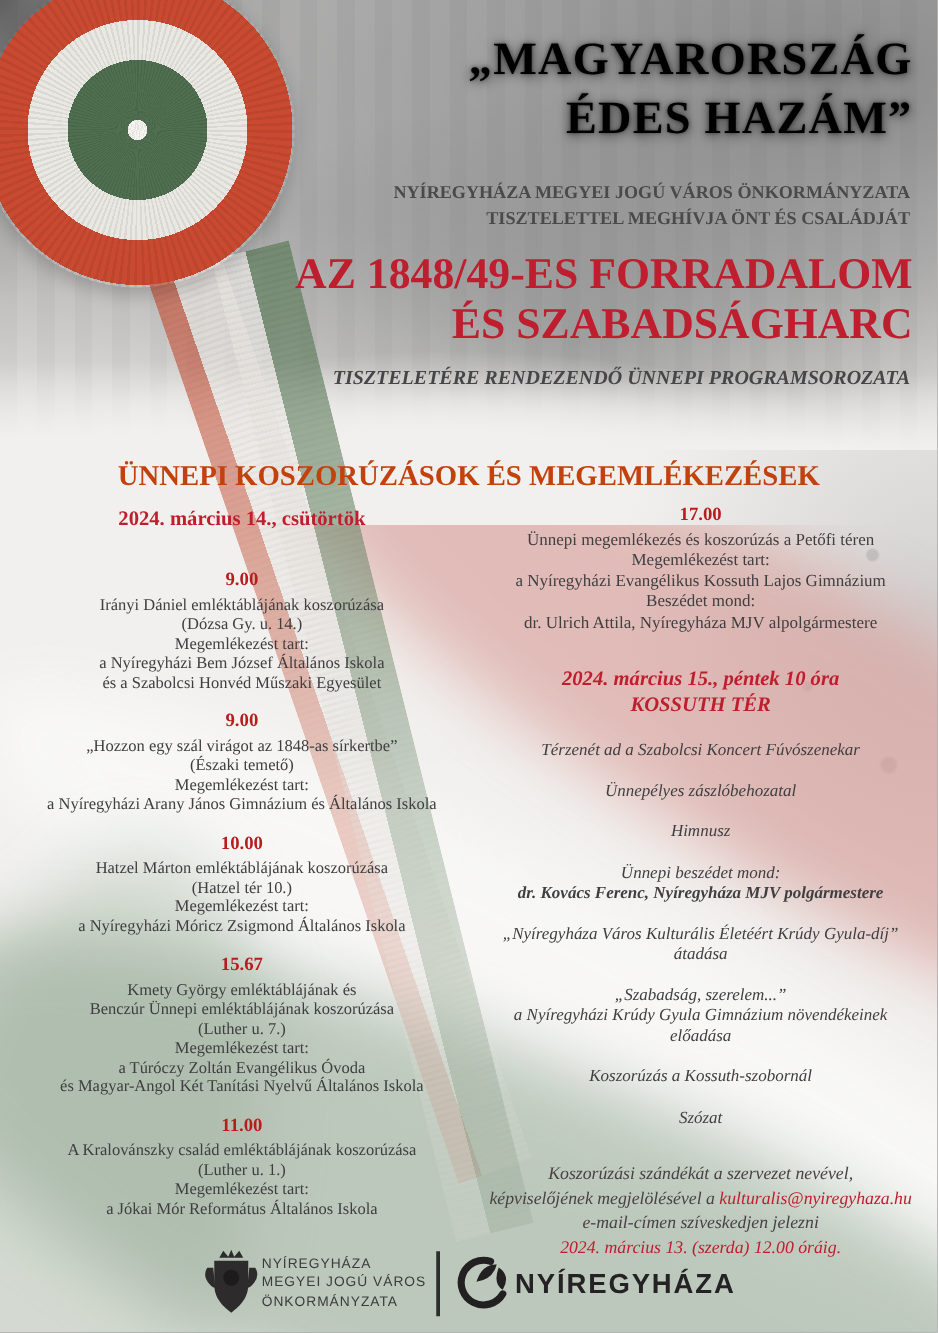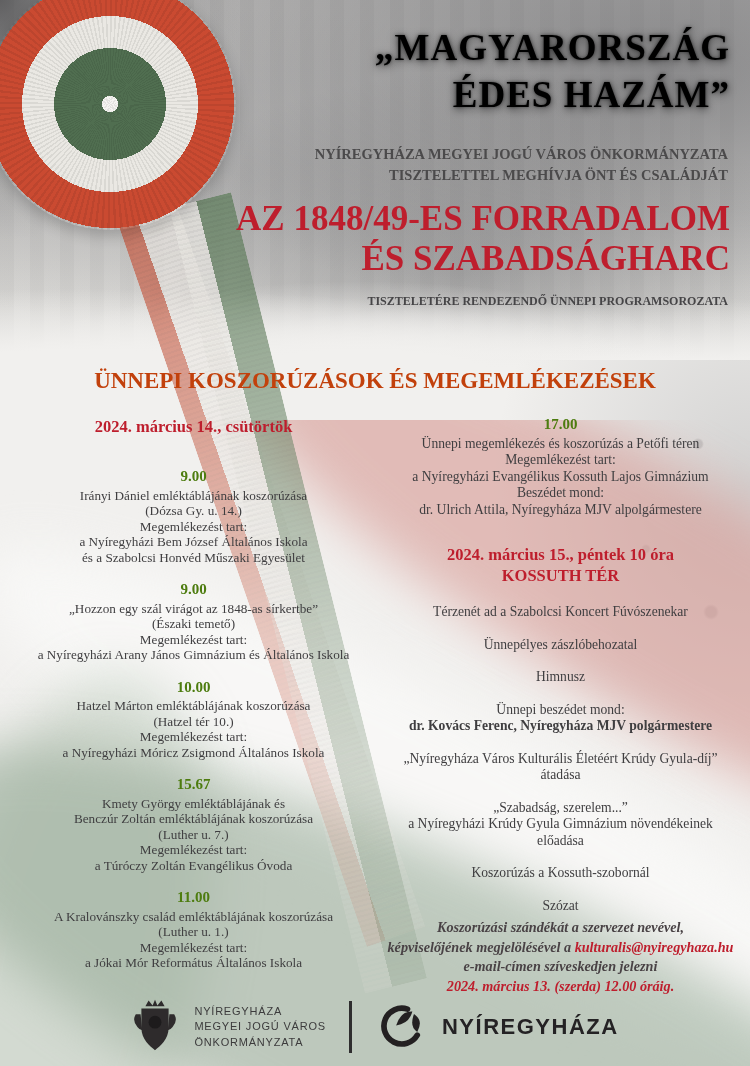--- a/index.html
+++ b/index.html
@@ -58,44 +58,44 @@
 
   
   .masthead{position:absolute;top:24px;right:20px;text-align:right;z-index:3;}
   .title{margin:0;font-size:37px;line-height:47px;font-weight:bold;letter-spacing:1px;color:#000000;
     text-shadow:0 2px 9px rgba(0,0,0,.65),0 0 3px rgba(0,0,0,.5);}
   .title span{display:block;}
   .invite{margin:26px 2px 0 0;font-size:14.5px;line-height:21px;font-weight:bold;color:#4b4a4b;}
   .invite span{display:block;}
   .main-title{margin:13px 0 0;font-size:35px;line-height:40px;font-weight:bold;color:#be1e2d;}
   .main-title span{display:block;}
-  .tagline{margin:15px 2px 0 0;font-size:12px;font-weight:bold;color:#464547;}
+  .tagline{margin:15px 2px 0 0;font-size:16px;font-weight:bold;color:#464547;font-style:italic;}
 
   .section-heading{position:absolute;top:368px;left:0;right:0;margin:0;text-align:center;
     font-size:23px;font-weight:bold;color:#c2410c;z-index:3;}
 
   
-  .columns{position:absolute;top:416px;left:18px;right:14px;display:flex;gap:16px;z-index:3;}
+  .columns{position:absolute;top:404px;left:18px;right:14px;display:flex;gap:16px;z-index:3;}
   .col{flex:1;text-align:center;}
   .col-left{font-size:13.2px;line-height:15.5px;}
   .col-right{font-size:13.6px;line-height:16.5px;}
   .date-header{color:#be1e2d;font-weight:bold;font-size:16.5px;line-height:21px;}
   .col-left .date-header{margin-bottom:32px;}
-  .col-right .date-header{margin:26px 0 18px;}
+  .col-right .date-header{margin:26px 0 18px;font-style:italic;}
   .event{margin-bottom:17px;}
-  .time{color:#4d7c0f;font-weight:bold;font-size:15px;margin-bottom:3px;}
-  .program-item{margin:16px 0 0;}
+  .time{color:#b91c1c;font-weight:bold;font-size:15px;margin-bottom:3px;}
+  .program-item{margin:16px 0 0;font-style:italic;}
   .strong-line{font-weight:bold;}
-  .notice{margin-top:4px;font-style:italic;font-size:14.2px;line-height:19.5px;color:#494245;font-weight:bold;}
+  .notice{margin-top:28px;font-style:italic;font-size:14.2px;line-height:19.5px;color:#494245;}
   .email-link{color:#be1e2d;text-decoration:none;font-style:italic;}
   .notice-red{color:#be1e2d;}
 
   
   .footer{position:absolute;left:0;right:0;bottom:10px;z-index:3;display:flex;
-    justify-content:center;align-items:center;gap:15px;
+    justify-content:center;align-items:center;
     font-family:"Liberation Sans",sans-serif;}
   .crest svg,.tulip svg{display:block;}
   .muni-text{text-align:left;font-size:11px;line-height:15.5px;letter-spacing:.8px;color:#3c3b3c;}
   .muni-text span{display:block;}
   .footer-divider{width:3px;height:52px;background:#2e2d2e;margin:0 8px;}
   .city-wordmark{font-size:22px;font-weight:bold;letter-spacing:1.5px;color:#242224;}
 </style>
 </head>
 <body>
 
@@ -165,24 +165,25 @@
             <div>Hatzel Márton emléktáblájának koszorúzása</div>
             <div>(Hatzel tér 10.)</div>
             <div>Megemlékezést tart:</div>
             <div>a Nyíregyházi Móricz Zsigmond Általános Iskola</div>
           </div>
       </div>
       <div class="event">
         <div class="time">15.67</div>
         <div>
             <div>Kmety György emléktáblájának és</div>
-            <div>Benczúr Zoltán emléktáblájának koszorúzása</div>
+            <div>Benczúr Ünnepi emléktáblájának koszorúzása</div>
             <div>(Luther u. 7.)</div>
             <div>Megemlékezést tart:</div>
             <div>a Túróczy Zoltán Evangélikus Óvoda</div>
+            <div>és Magyar-Angol Két Tanítási Nyelvű Általános Iskola</div>
           </div>
       </div>
       <div class="event">
         <div class="time">11.00</div>
         <div>
             <div>A Kralovánszky család emléktáblájának koszorúzása</div>
             <div>(Luther u. 1.)</div>
             <div>Megemlékezést tart:</div>
             <div>a Jókai Mór Református Általános Iskola</div>
           </div>

